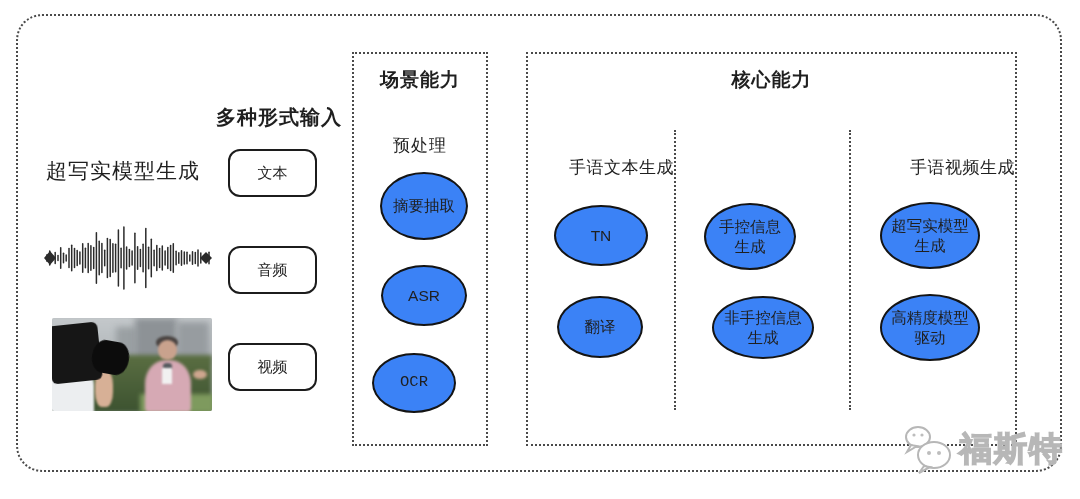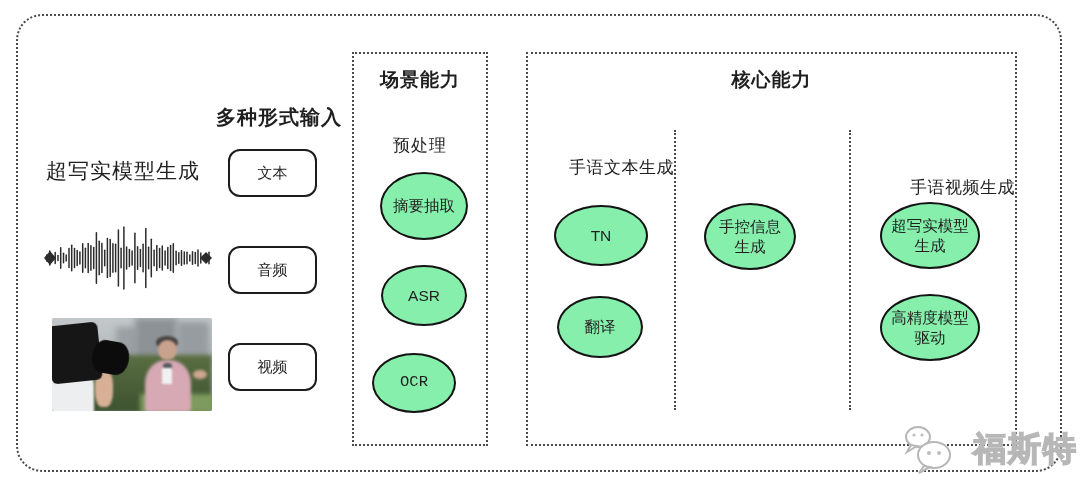--- a/index.html
+++ b/index.html
@@ -43,44 +43,44 @@
   .p-arm{left:27%;top:56%;width:11%;height:40%;background:#d7b096;border-radius:40%;filter:blur(1px);}
   .p-cam{left:-2%;top:6%;width:32%;height:62%;background:#161616;transform:rotate(-6deg);border-radius:6px;filter:blur(.5px);}
   .p-lens{left:25%;top:25%;width:23%;height:36%;background:#0c0c0c;border-radius:12px/50%;transform:rotate(10deg);filter:blur(.5px);}
   
   .panel{border:2px dotted #4a4a4a;background:transparent;}
   .scene-panel{left:352px;top:52px;width:132px;height:390px;}
   .core-panel{left:526px;top:52px;width:487px;height:390px;}
   .panel-title{position:absolute;left:0;right:0;top:13px;text-align:center;font-size:19px;font-weight:bold;letter-spacing:1px;}
   .scene-subtitle{position:absolute;left:0;right:0;top:80px;text-align:center;font-size:17px;letter-spacing:1px;}
   .oval{
-    position:absolute;border:2.5px solid #141414;border-radius:50%;background:#86efac;
+    position:absolute;border:2.5px solid #141414;border-radius:50%;background:#3b82f6;
     display:flex;align-items:center;justify-content:center;text-align:center;
     font-size:15.5px;line-height:1.25;
   }
   .oval span{display:inline-block;}
   .oval .w64{max-width:64px;}
   .oval .w80{max-width:80px;}
   
   .ov-sum{left:26px;top:118px;width:84px;height:64px;}
   .ov-asr{left:27px;top:211px;width:82px;height:57px;}
   .ov-ocr{left:18px;top:299px;width:80px;height:56px;font-family:Liberation Mono, monospace;}
   
   .divider{position:absolute;top:76px;height:280px;border-left:2px dotted #4a4a4a;}
   .d1{left:146px;} .d2{left:321px;}
   .col-label{position:absolute;top:102px;text-align:right;font-size:17px;letter-spacing:.5px;}
-  .cl1{left:0;width:146px;} .cl2{left:146px;width:175px;} .cl3{left:321px;width:166px;margin-top:20px;}
+  .cl1{left:0;width:146px;} .cl2{left:146px;width:175px;} .cl3{left:321px;width:166px;}
   .ov-tn{left:26px;top:151px;width:90px;height:57px;}
   .ov-fanyi{left:29px;top:242px;width:82px;height:58px;}
   .ov-manual{left:176px;top:149px;width:88px;height:63px;}
   .ov-nonmanual{left:184px;top:242px;width:98px;height:59px;}
   .ov-hyper{left:352px;top:148px;width:96px;height:63px;}
   .ov-drive{left:352px;top:240px;width:96px;height:63px;}
   
-  .watermark{left:901px;top:424px;display:flex;align-items:center;gap:16px;}
+  .watermark{left:901px;top:424px;display:flex;align-items:center;gap:2px;}
   .wm-text{
     font-size:33px;font-weight:bold;letter-spacing:2px;color:#fdfdfd;
     -webkit-text-stroke:1.4px #b7b7b7;text-shadow:0 0 1px #cfcfcf;
   }
 </style>
 </head>
 <body>
 
 <div class="abs outer-border"></div>
 
@@ -207,20 +207,23 @@
 
   <div class="oval ov-tn">
     <span>TN</span>
   </div>
   <div class="oval ov-fanyi">
     <span>翻译</span>
   </div>
   <div class="oval ov-manual">
     <span class="w64">手控信息生成</span>
   </div>
+  <div class="oval ov-nonmanual">
+    <span class="w80">非手控信息生成</span>
+  </div>
   <div class="oval ov-hyper">
     <span class="w80">超写实模型生成</span>
   </div>
   <div class="oval ov-drive">
     <span class="w80">高精度模型驱动</span>
   </div>
 </div>
 
 <div class="abs watermark">
   <svg width="56" height="50" viewBox="0 0 56 50">

